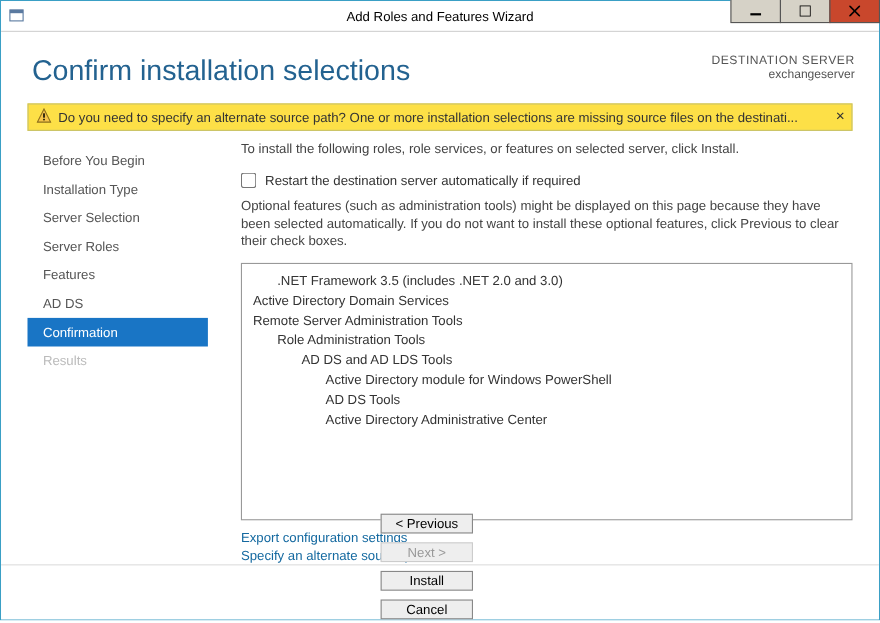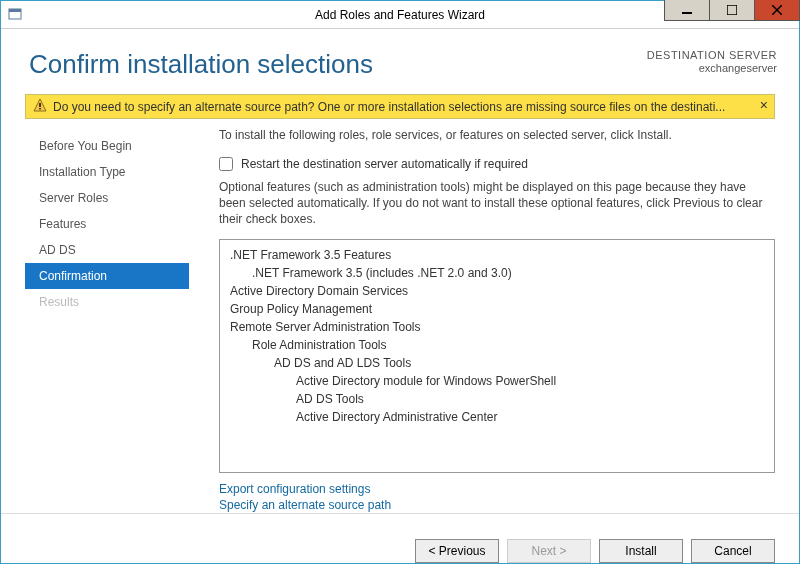--- a/index.html
+++ b/index.html
@@ -29,21 +29,21 @@
   .content { flex: 1; padding-left: 30px; font-size: 12px; color: #333; display:flex; flex-direction:column;}
   .chk-row { display: flex; align-items: center; margin: 8px 0; }
   .chk-row input { margin: 0 8px 0 0; width:14px;height:14px;}
   .desc { color: #444; line-height: 16px; margin-bottom: 6px; }
   .listbox { border: 1px solid #999; flex:1; min-height: 0; margin: 6px 0 8px 0; overflow-y: scroll; padding: 6px 10px; background:#fff; font-size:12px; }
   .listbox .lvl0 { padding: 2px 0; }
   .listbox .lvl1 { padding: 2px 0 2px 22px; }
   .listbox .lvl2 { padding: 2px 0 2px 44px; }
   .listbox .lvl3 { padding: 2px 0 2px 66px; }
   .link { color: #1469a0; font-size: 12px; cursor: pointer; padding:1px 0;}
-  .btn-row { height: 50px; border-top: 1px solid #ddd; display: flex; align-items: flex-end; justify-content: flex-end; padding-right: 24px; gap: 8px; }
+  .btn-row { height: 50px; border-top: 1px solid #ddd; display: flex; align-items: center; justify-content: flex-end; padding-right: 24px; gap: 8px; flex-direction: column; }
   .btn { min-width: 84px; height: 24px; font-size: 12px; border: 1px solid #888; background: #eee; cursor: pointer; }
   .btn:disabled { color: #999; border-color:#ccc; cursor:default; }
   
   .listbox::-webkit-scrollbar { width: 17px; }
   .listbox::-webkit-scrollbar-track { background: #f0f0f0; border-left:1px solid #ddd;}
   .listbox::-webkit-scrollbar-thumb { background: #c2c2c2; }
   .listbox::-webkit-scrollbar-button { background:#f0f0f0; height:17px; border:1px solid #ddd;}
 </style>
 </head>
 <body>
@@ -95,39 +95,38 @@
           </svg>
       </span>
       <span style="white-space:nowrap; overflow:hidden; text-overflow:ellipsis; flex:1; padding-right:16px;">Do you need to specify an alternate source path? One or more installation selections are missing source files on the destinati...</span>
       <span class="close-x">×</span>
     </div>
 
     <div class="main-row">
       <div class="sidebar" id="sidebar">
           <div class="sidebar-item">Before You Begin</div>
           <div class="sidebar-item">Installation Type</div>
+          <div class="sidebar-item">Server Selection</div>
           <div class="sidebar-item">Server Roles</div>
           <div class="sidebar-item">Features</div>
           <div class="sidebar-item">AD DS</div>
           <div class="sidebar-item active">Confirmation</div>
           <div class="sidebar-item disabled">Results</div>
         </div>
 
       <div class="content">
         <div class="desc">To install the following roles, role services, or features on selected server, click Install.</div>
         <label class="chk-row">
           <input type="checkbox" style="">
           <span>Restart the destination server automatically if required</span>
         </label>
         <div class="desc">Optional features (such as administration tools) might be displayed on this page because they have been selected automatically. If you do not want to install these optional features, click Previous to clear their check boxes.</div>
         <div class="listbox" id="listbox">
-            <div class="lvl0">.NET Framework 3.5 Features</div>
             <div class="lvl1">.NET Framework 3.5 (includes .NET 2.0 and 3.0)</div>
             <div class="lvl0">Active Directory Domain Services</div>
-            <div class="lvl0">Group Policy Management</div>
             <div class="lvl0">Remote Server Administration Tools</div>
             <div class="lvl1">Role Administration Tools</div>
             <div class="lvl2">AD DS and AD LDS Tools</div>
             <div class="lvl3">Active Directory module for Windows PowerShell</div>
             <div class="lvl3">AD DS Tools</div>
             <div class="lvl3">Active Directory Administrative Center</div>
           </div>
         <div class="link">Export configuration settings</div>
         <div class="link">Specify an alternate source path</div>
       </div>

